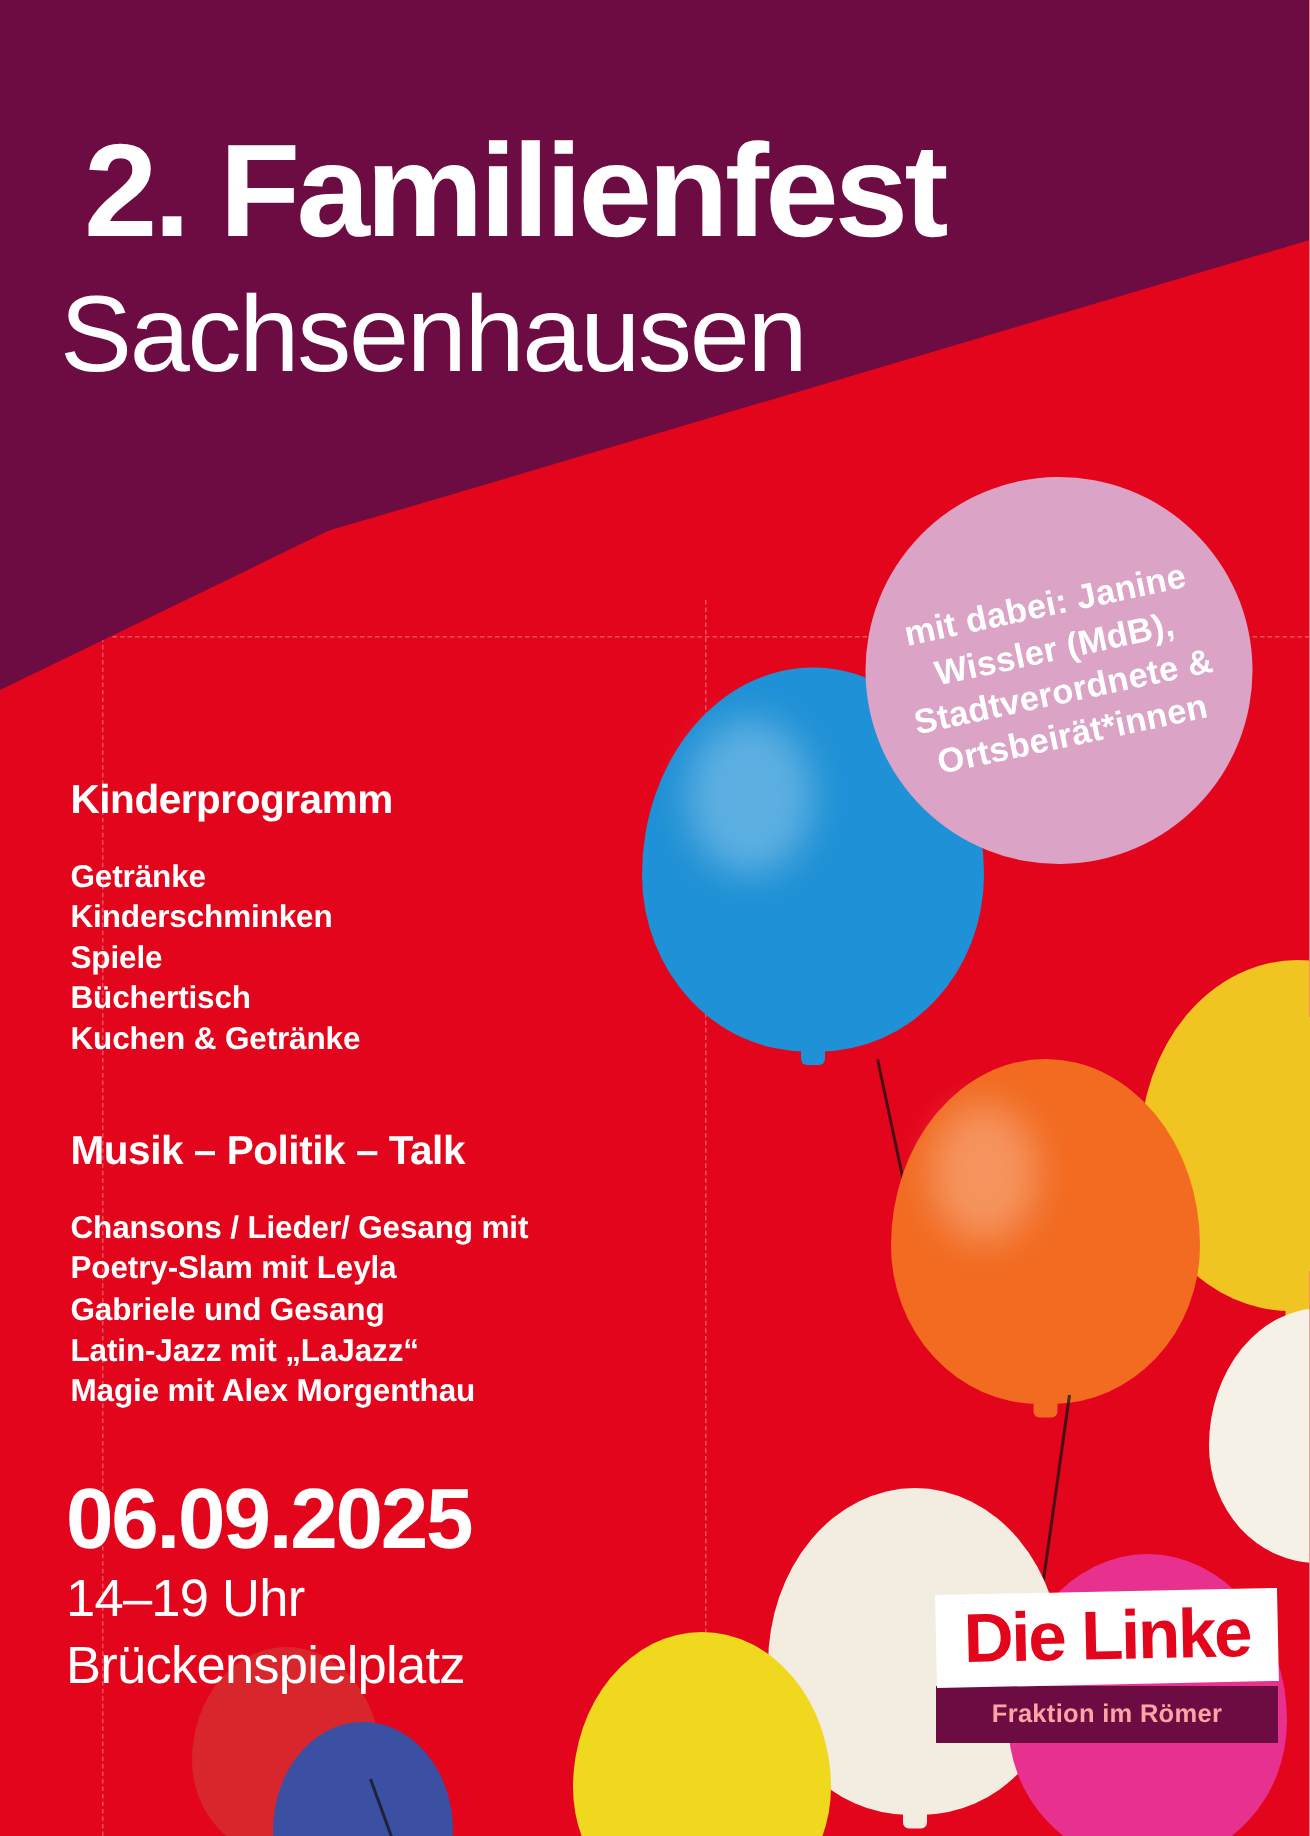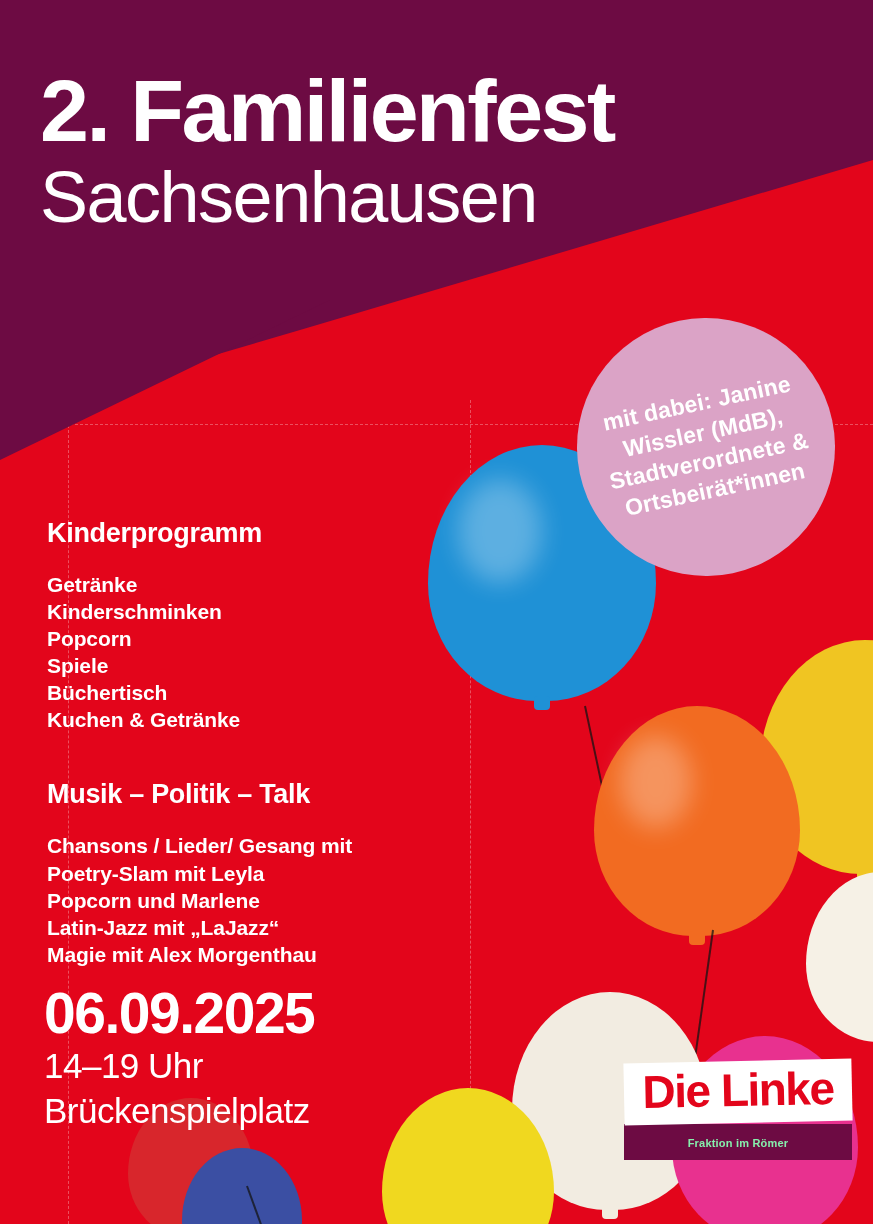--- a/index.html
+++ b/index.html
@@ -105,21 +105,21 @@
   .headline {
     position: absolute;
     left: 40px; top: 68px;
     width: 800px;
   }
   .headline-main {
     font-size: 88px;
     font-weight: bold;
     line-height: 0.98;
     letter-spacing: -2.5px;
-    margin: 0;
+    margin: 16px;
   }
   .headline-sub {
     font-size: 72px;
     font-weight: 300;
     line-height: 1.05;
     letter-spacing: -1.5px;
     margin: 6px 0 0 0;
   }
 
   
@@ -191,22 +191,22 @@
     line-height: 1;
     display: inline-block;
   }
   .logo-sub {
     background: #6d0b43;
     padding: 9px 12px;
     margin-top: 1px;
     text-align: center;
   }
   .logo-sub-text {
-    color: #86efac;
-    font-size: 11px;
+    color: #fca5a5;
+    font-size: 17px;
     font-weight: bold;
     letter-spacing: .2px;
   }
 </style>
 </head>
 <body>
 
 <div id="poster">
 
   <div class="bg-red"></div>
@@ -246,31 +246,30 @@
 
   <div class="sticker">
     <div class="sticker-text">mit dabei: Janine Wissler (MdB), Stadtverordnete &amp; Ortsbeirät*innen</div>
   </div>
 
   <div class="content">
     <h3 class="sec-title">Kinderprogramm</h3>
     <ul class="plainlist">
       <li>Getränke</li>
       <li>Kinderschminken</li>
-      <li>Popcorn</li>
       <li>Spiele</li>
       <li>Büchertisch</li>
       <li>Kuchen &amp; Getränke</li>
     </ul>
 
     <h3 class="sec-title second">Musik – Politik – Talk</h3>
     <ul class="plainlist">
       <li>Chansons / Lieder/ Gesang mit</li>
       <li>Poetry-Slam mit Leyla</li>
-      <li>Popcorn und Marlene</li>
+      <li>Gabriele und Gesang</li>
       <li>Latin-Jazz mit „LaJazz“</li>
       <li>Magie mit Alex Morgenthau</li>
     </ul>
   </div>
 
   <div class="datebox">
     <div class="date-big">06.09.2025</div>
     <div class="date-time">14–19 Uhr</div>
     <div class="date-place">Brückenspielplatz</div>
   </div>

